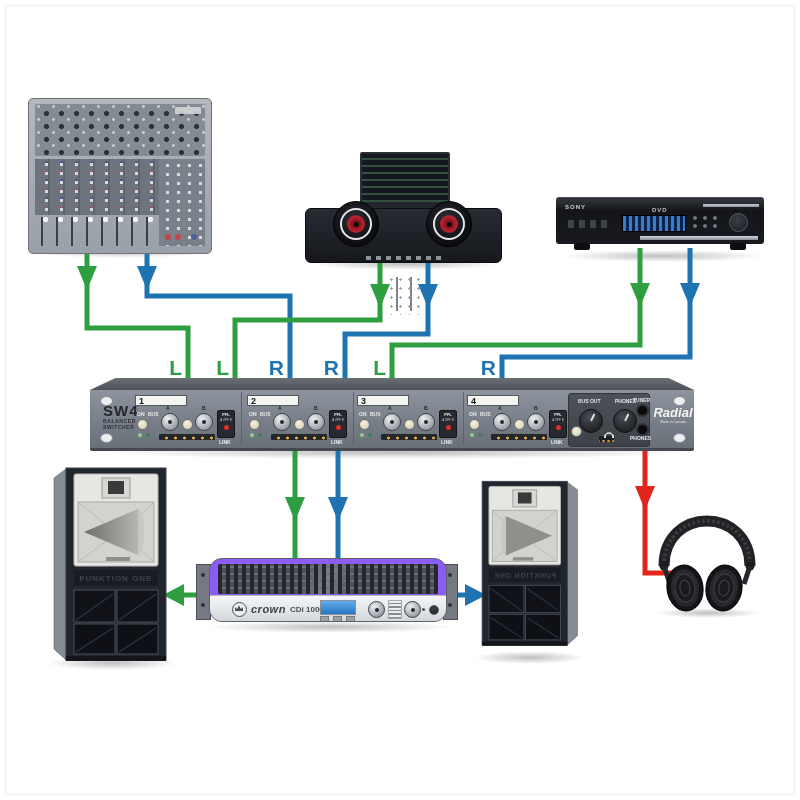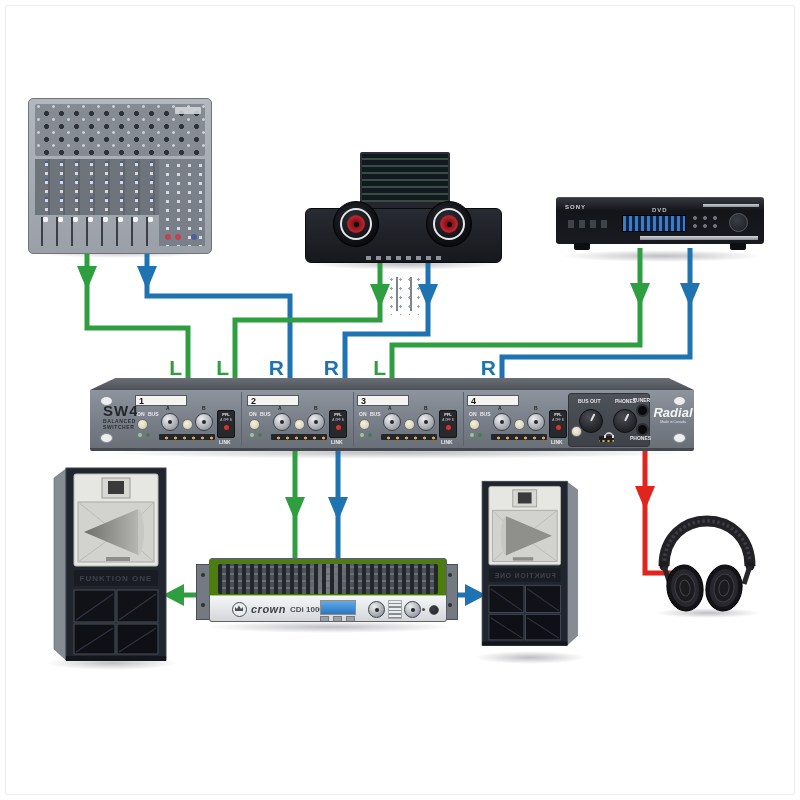--- a/index.html
+++ b/index.html
@@ -116,21 +116,21 @@
   .jack{position:absolute;width:9px;height:9px;border-radius:50%;background:#0a0a0c;border:2px solid #2e3036;}
   .m-meter{position:absolute;width:15px;height:6px;background:#1d1f23;border-radius:1px;
     background-image:radial-gradient(circle,#e8a23c 1px,rgba(0,0,0,0) 1.3px);background-size:5px 6px;background-position:2px 2px;}
   .radial{position:absolute;left:562px;top:30px;width:42px;text-align:center;color:#f4f4f5;}
   .radial-name{font-size:13px;font-weight:bold;font-style:italic;line-height:14px;}
   .radial-sub{font-size:3.5px;line-height:4px;color:#dfe0e2;}
 
   
   .amp-ear{position:absolute;top:10px;width:13px;height:54px;background:#757a82;border:1px solid #4b4f55;}
   .amp-ear i{position:absolute;left:4px;width:4px;height:4px;border-radius:50%;background:#2e3136;}
-  .amp-body{position:absolute;left:13px;top:4px;width:236px;height:62px;border-radius:3px;background:#4d7c0f;
+  .amp-body{position:absolute;left:13px;top:4px;width:236px;height:62px;border-radius:13px;background:#8b5cf6;
     border:1px solid #5c6169;overflow:hidden;}
   .amp-vent{position:absolute;left:8px;top:5px;width:220px;height:30px;border-radius:2px;background:#4b5058;
     background-image:
       repeating-linear-gradient(90deg,#23262b 0 4px,rgba(0,0,0,0) 4px 8px),
       repeating-linear-gradient(0deg,rgba(0,0,0,0) 0 5px,#6a707a 5px 7px),
       linear-gradient(105deg,rgba(255,255,255,0) 38%,rgba(255,255,255,.28) 50%,rgba(255,255,255,0) 62%);}
   .amp-face{position:absolute;left:0;top:36px;width:236px;height:26px;background:linear-gradient(#f5f6f7,#d3d6d9);
     border-top:1px solid #b6b9bc;}
   .amp-logo{position:absolute;left:22px;top:6px;width:13px;height:13px;border-radius:50%;
     background:#eceded;border:1.5px solid #4a4f55;}

